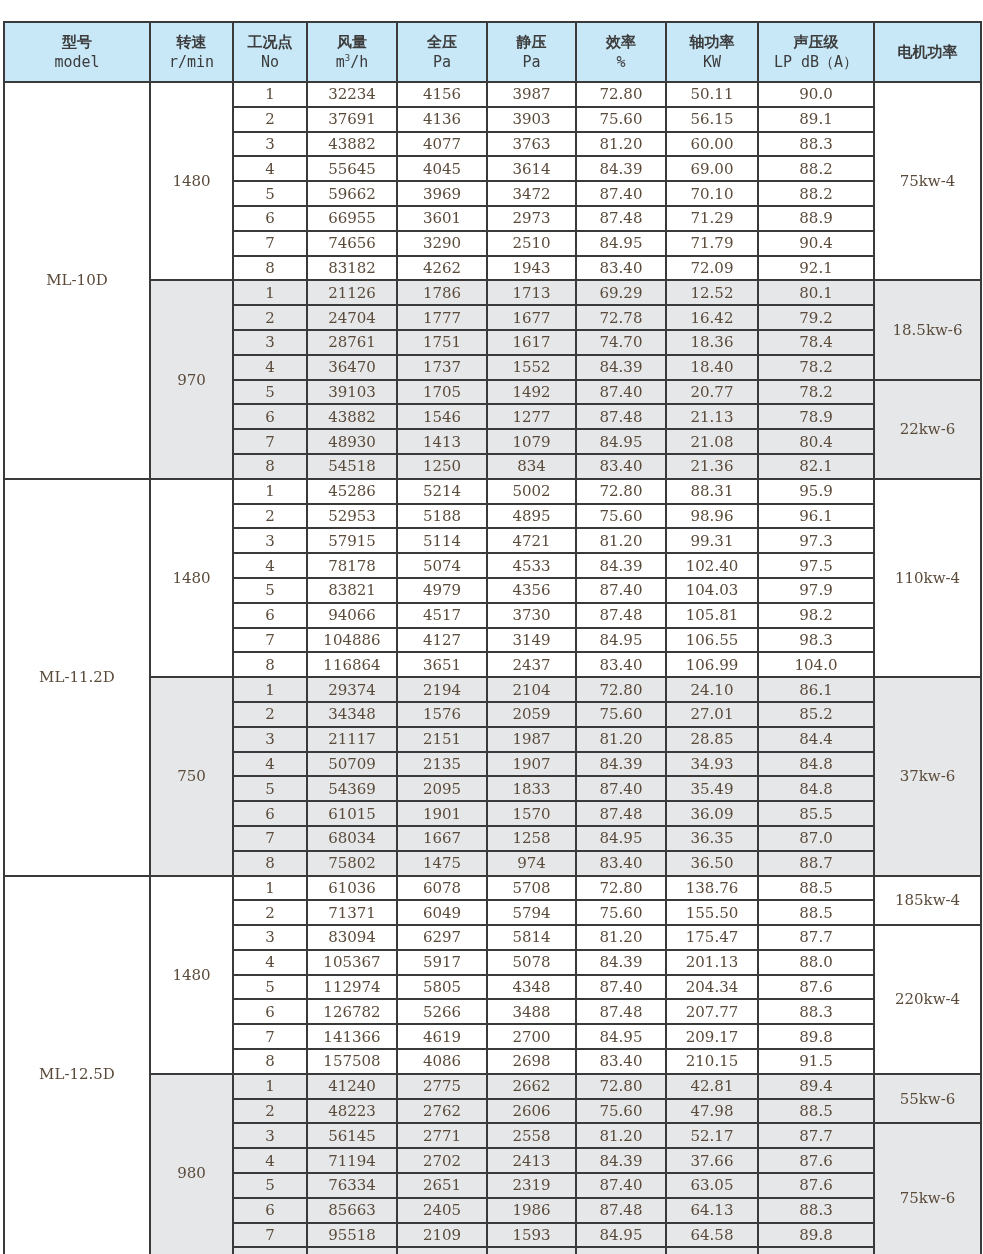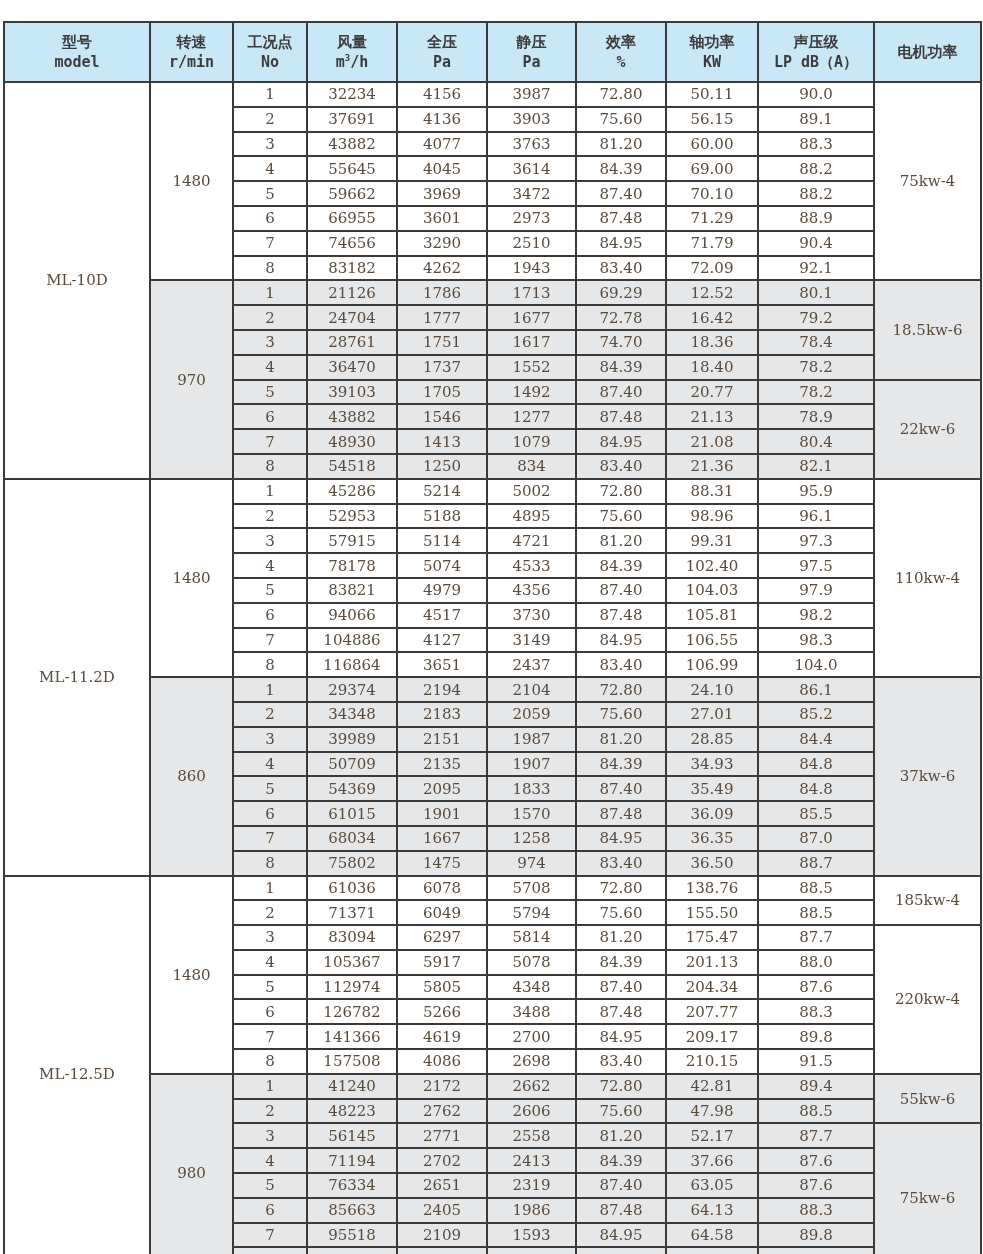--- a/index.html
+++ b/index.html
@@ -22,21 +22,21 @@
   }
   table.perf thead th {
     background: #c8e7f7;
     color: #3c3c3c;
     font-family: "DejaVu Sans Mono", "Liberation Mono", monospace;
     font-weight: bold;
     font-size: 15px;
     height: 58px;
     line-height: 20px;
   }
-  table.perf thead th .en { font-weight: bold; font-size: 15px; }
+  table.perf thead th .en { font-weight: normal; font-size: 15px; }
   table.perf tbody td { height: 22.8px; line-height: 20px; }
   .gray { background: #e6e7e9; }
   .white { background: #ffffff; }
   sup { font-size: 9px; vertical-align: 6px; line-height: 0; }
 </style>
 </head>
 <body>
 
 <div class="wrap">
   <table class="perf">
@@ -315,42 +315,42 @@
         <tr>
           <td class="white">8</td>
           <td class="white">116864</td>
           <td class="white">3651</td>
           <td class="white">2437</td>
           <td class="white">83.40</td>
           <td class="white">106.99</td>
           <td class="white">104.0</td>
         </tr>
         <tr>
-          <td rowspan="8" class="gray">860</td>
+          <td rowspan="8" class="gray">750</td>
           <td class="gray">1</td>
           <td class="gray">29374</td>
           <td class="gray">2194</td>
           <td class="gray">2104</td>
           <td class="gray">72.80</td>
           <td class="gray">24.10</td>
           <td class="gray">86.1</td>
           <td rowspan="8" class="gray">37kw-6</td>
         </tr>
         <tr>
           <td class="gray">2</td>
           <td class="gray">34348</td>
-          <td class="gray">2183</td>
+          <td class="gray">1576</td>
           <td class="gray">2059</td>
           <td class="gray">75.60</td>
           <td class="gray">27.01</td>
           <td class="gray">85.2</td>
         </tr>
         <tr>
           <td class="gray">3</td>
-          <td class="gray">39989</td>
+          <td class="gray">21117</td>
           <td class="gray">2151</td>
           <td class="gray">1987</td>
           <td class="gray">81.20</td>
           <td class="gray">28.85</td>
           <td class="gray">84.4</td>
         </tr>
         <tr>
           <td class="gray">4</td>
           <td class="gray">50709</td>
           <td class="gray">2135</td>
@@ -468,21 +468,21 @@
           <td class="white">4086</td>
           <td class="white">2698</td>
           <td class="white">83.40</td>
           <td class="white">210.15</td>
           <td class="white">91.5</td>
         </tr>
         <tr>
           <td rowspan="8" class="gray">980</td>
           <td class="gray">1</td>
           <td class="gray">41240</td>
-          <td class="gray">2172</td>
+          <td class="gray">2775</td>
           <td class="gray">2662</td>
           <td class="gray">72.80</td>
           <td class="gray">42.81</td>
           <td class="gray">89.4</td>
           <td rowspan="2" class="gray">55kw-6</td>
         </tr>
         <tr>
           <td class="gray">2</td>
           <td class="gray">48223</td>
           <td class="gray">2762</td>

